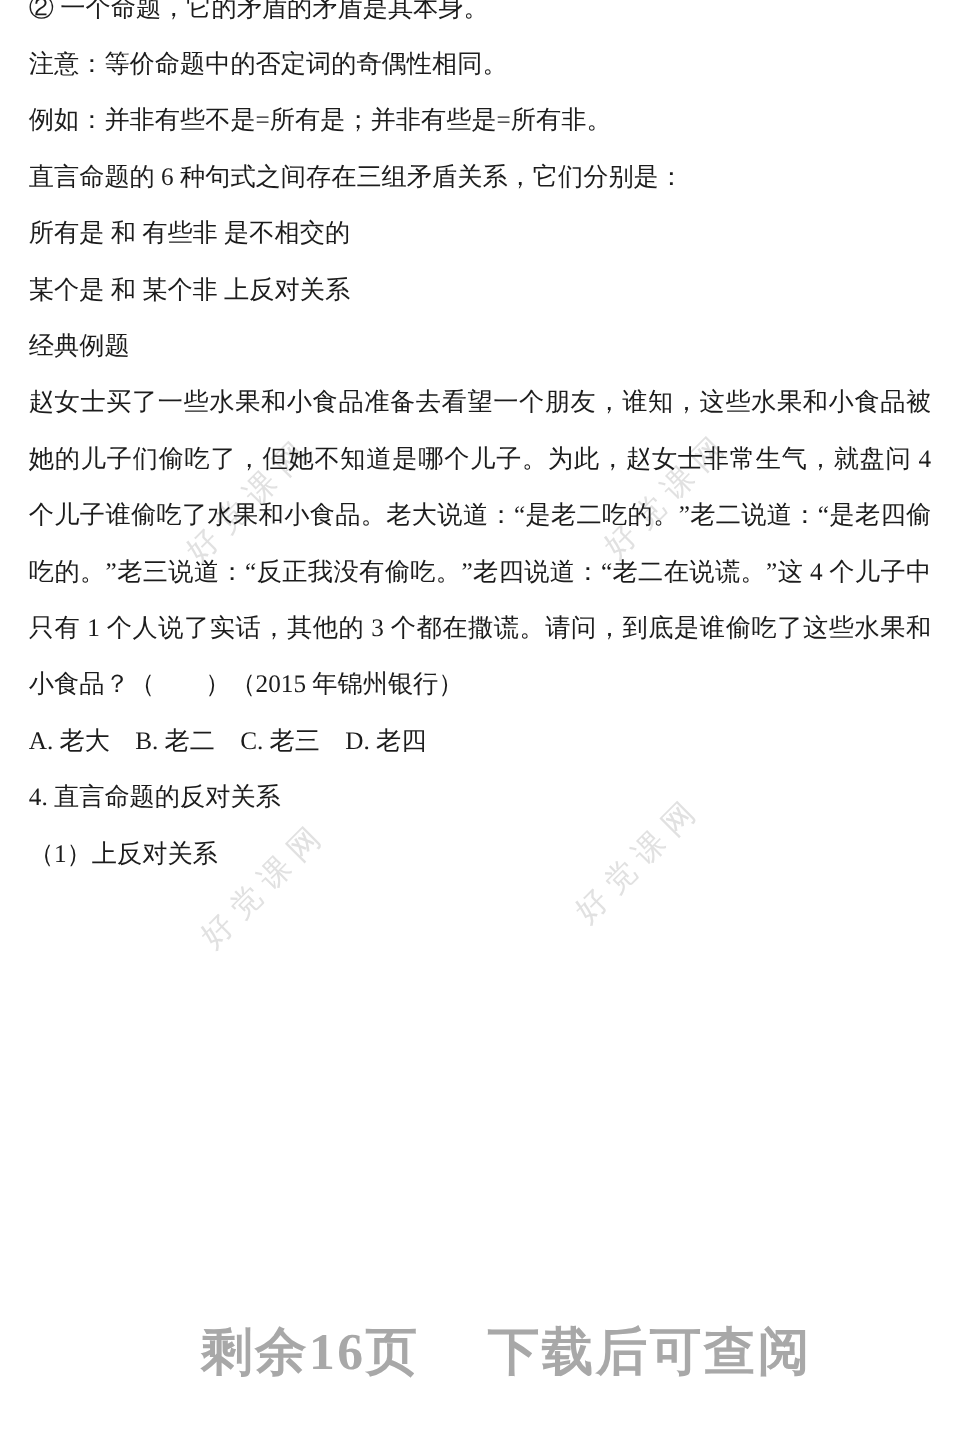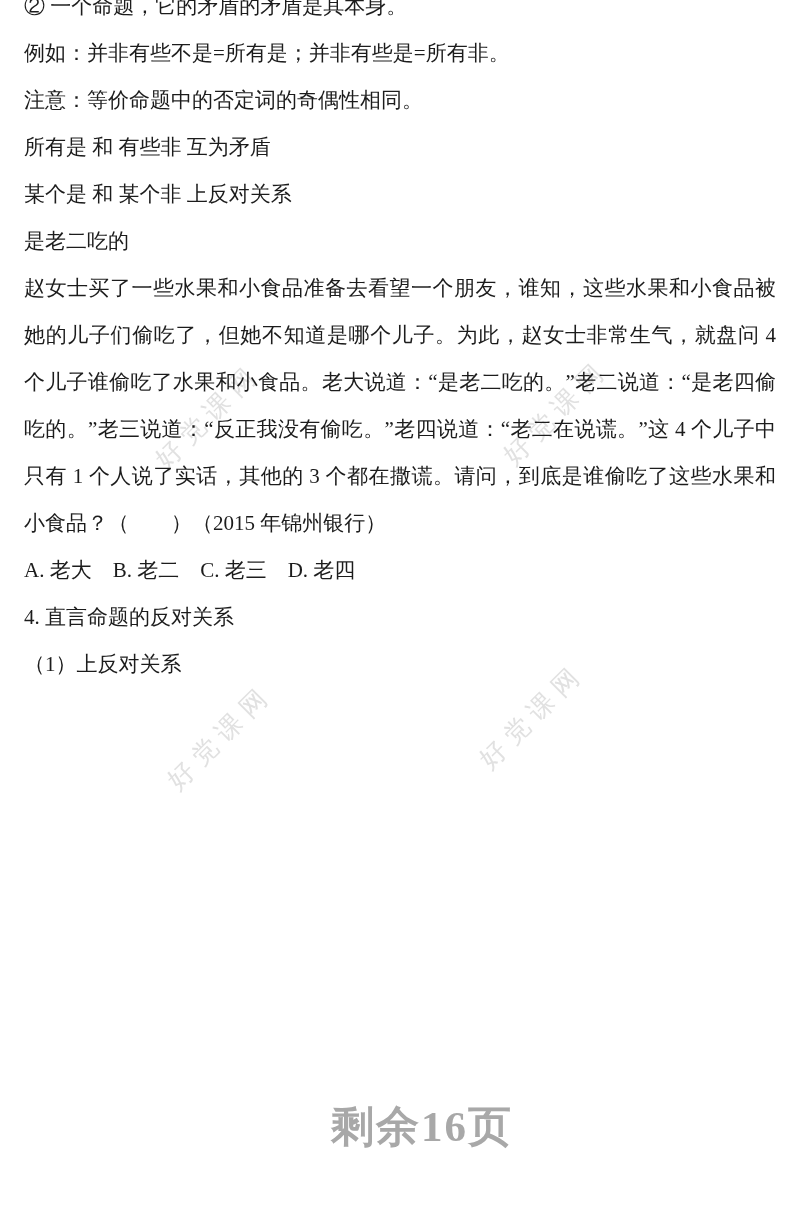--- a/index.html
+++ b/index.html
@@ -60,28 +60,30 @@
 
 <div class="page">
 
   <span class="wm wm1">好党课网</span>
   <span class="wm wm2">好党课网</span>
   <span class="wm wm3">好党课网</span>
   <span class="wm wm4">好党课网</span>
 
   <main class="doc">
     <p>② 一个命题，它的矛盾的矛盾是其本身。</p>
+    <p>注意：等价命题中的否定词的奇偶性相同。</p>
     <p>例如：并非有些不是=所有是；并非有些是=所有非。</p>
-    <p>注意：等价命题中的否定词的奇偶性相同。</p>
-    <p>所有是 和 有些非 互为矛盾</p>
+    <p>直言命题的 6 种句式之间存在三组矛盾关系，它们分别是：</p>
+    <p>所有是 和 有些非 是不相交的</p>
     <p>某个是 和 某个非 上反对关系</p>
-    <p>是老二吃的</p>
+    <p>经典例题</p>
     <p>赵女士买了一些水果和小食品准备去看望一个朋友，谁知，这些水果和小食品被她的儿子们偷吃了，但她不知道是哪个儿子。为此，赵女士非常生气，就盘问 4 个儿子谁偷吃了水果和小食品。老大说道：“是老二吃的。”老二说道：“是老四偷吃的。”老三说道：“反正我没有偷吃。”老四说道：“老二在说谎。”这 4 个儿子中只有 1 个人说了实话，其他的 3 个都在撒谎。请问，到底是谁偷吃了这些水果和小食品？（　　）（2015 年锦州银行）</p>
     <p>A. 老大　B. 老二　C. 老三　D. 老四</p>
     <p>4. 直言命题的反对关系</p>
     <p>（1）上反对关系</p>
   </main>
 
   <div class="footer-banner">
     <span>剩余16页</span>
+    <span>下载后可查阅</span>
   </div>
 
 </div>
 
 </body></html>

